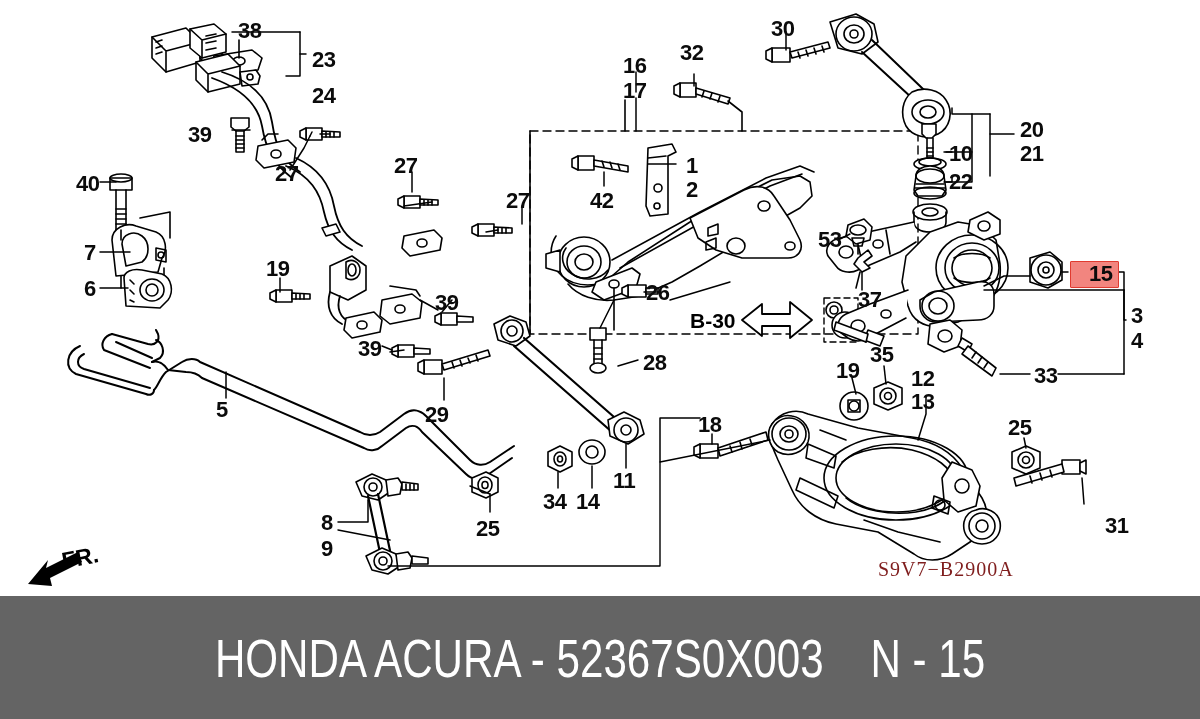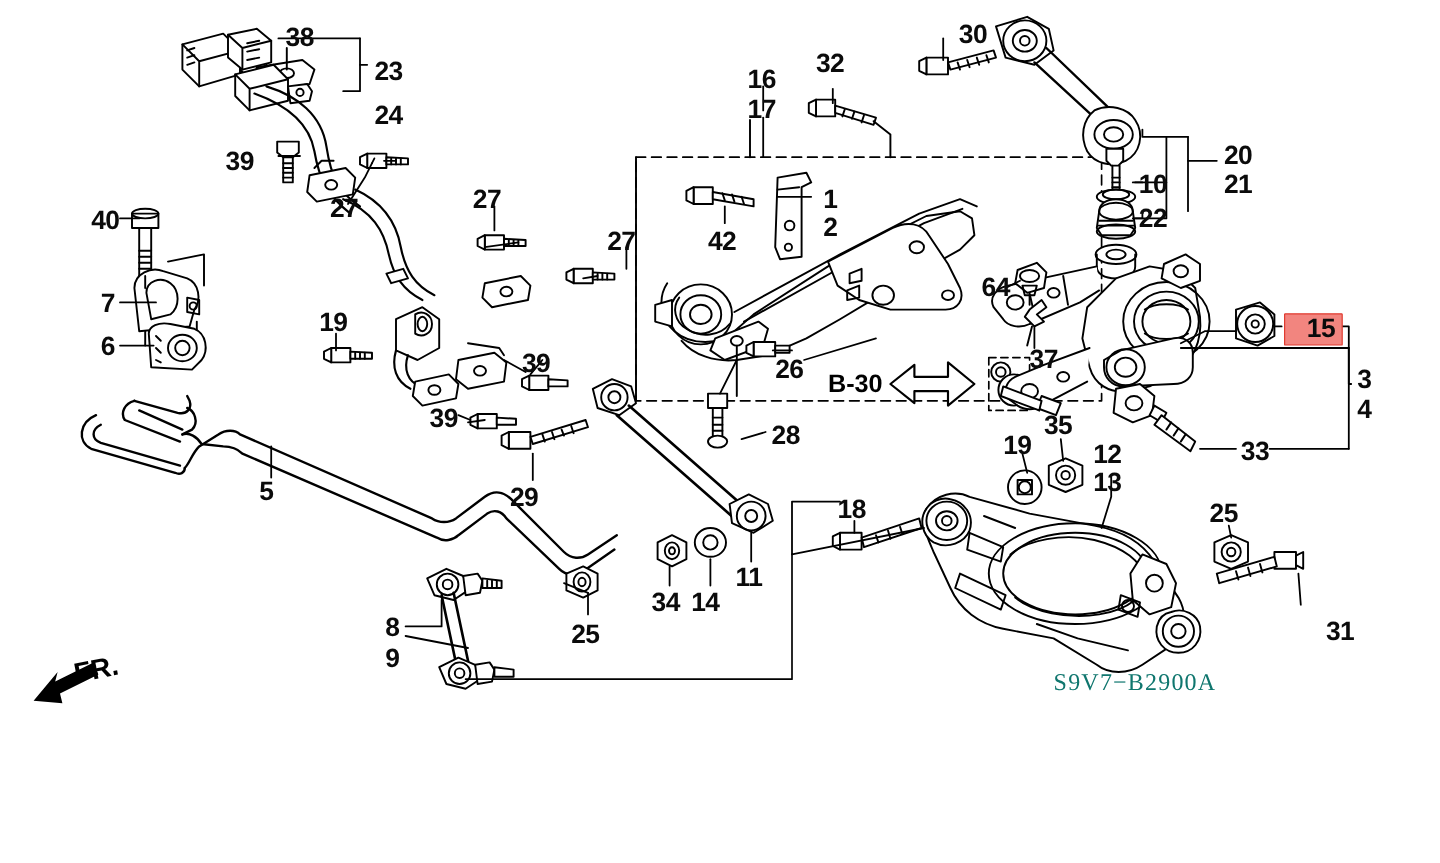--- a/index.html
+++ b/index.html
@@ -7,21 +7,21 @@
   body{font-family:"Liberation Sans",sans-serif;}
   #page{position:relative;width:1200px;height:719px;background:#ffffff;overflow:hidden;}
   #diagram{position:absolute;left:0;top:0;width:1200px;height:596px;background:#fff;}
   #diagram svg{display:block;}
   .lbl{position:absolute;font-family:"Liberation Sans",sans-serif;font-weight:bold;
        font-size:22px;color:#0b0b0b;line-height:1;white-space:nowrap;letter-spacing:-0.5px;}
   .hl{background:#f2857f;border:1.5px solid #e03b30;padding:1px 6px 2px 18px;border-radius:1px;}
   .bref{position:absolute;font-family:"Liberation Sans",sans-serif;font-weight:bold;font-size:21px;color:#000;}
   .frtxt{position:absolute;font-family:"Liberation Sans",sans-serif;font-weight:bold;
          font-size:23px;color:#000;transform:rotate(-11deg);transform-origin:left center;}
-  .code{position:absolute;font-family:"Liberation Serif",serif;font-size:20px;color:#0f766e;
+  .code{position:absolute;font-family:"Liberation Serif",serif;font-size:20px;color:#7f1d1d;
         letter-spacing:1px;white-space:nowrap;}
   #footer{position:absolute;left:0;top:596px;width:1200px;height:123px;background:#646464;}
   #footer .ftxt{position:absolute;left:0;top:0;width:1200px;height:123px;
         display:flex;align-items:center;justify-content:center;
         color:#ffffff;font-family:"Liberation Sans",sans-serif;font-weight:normal;
         font-size:54px;letter-spacing:0px;transform:scaleX(0.78);white-space:pre;}
   .hr-top{position:absolute;left:0;top:596px;width:1200px;height:2px;background:#fff;}
 </style>
 </head>
 <body>
@@ -496,28 +496,28 @@
     <div class="lbl" style="left:476px;top:518px;">25</div>
     <div class="lbl" style="left:543px;top:491px;">34</div>
     <div class="lbl" style="left:576px;top:491px;">14</div>
     <div class="lbl" style="left:613px;top:470px;">11</div>
     <div class="lbl" style="left:623px;top:55px;">16</div>
     <div class="lbl" style="left:623px;top:80px;">17</div>
     <div class="lbl" style="left:680px;top:42px;">32</div>
     <div class="lbl" style="left:590px;top:190px;">42</div>
     <div class="lbl" style="left:686px;top:155px;">1</div>
     <div class="lbl" style="left:686px;top:179px;">2</div>
-    <div class="lbl" style="left:646px;top:297px;">26</div>
+    <div class="lbl" style="left:646px;top:282px;">26</div>
     <div class="lbl" style="left:643px;top:352px;">28</div>
-    <div class="lbl" style="left:771px;top:18px;margin-left:28px;">30</div>
+    <div class="lbl" style="left:771px;top:18px;">30</div>
     <div class="lbl" style="left:1020px;top:119px;">20</div>
     <div class="lbl" style="left:1020px;top:143px;">21</div>
     <div class="lbl" style="left:949px;top:143px;">10</div>
     <div class="lbl" style="left:949px;top:171px;">22</div>
-    <div class="lbl" style="left:818px;top:229px;">64</div>
+    <div class="lbl" style="left:818px;top:229px;">53</div>
     <div class="lbl" style="left:846px;top:289px;margin-left:12px;">37</div>
     <div class="lbl hl" style="left:1070px;top:261px;">15</div>
     <div class="lbl" style="left:1131px;top:305px;">3</div>
     <div class="lbl" style="left:1131px;top:330px;">4</div>
     <div class="lbl" style="left:1034px;top:365px;">33</div>
     <div class="lbl" style="left:836px;top:360px;">19</div>
     <div class="lbl" style="left:870px;top:344px;">35</div>
     <div class="lbl" style="left:911px;top:368px;">12</div>
     <div class="lbl" style="left:911px;top:391px;">13</div>
     <div class="lbl" style="left:698px;top:414px;">18</div>
@@ -529,14 +529,17 @@
     <svg style="position:absolute;left:26px;top:548px;" width="60" height="40">
       <polygon points="2,36 22,12 20,20 52,4 56,14 24,30 26,38" fill="#000"></polygon>
     </svg>
     <div class="frtxt" style="left:62px;top:548px;">FR.</div>
 
     <div class="code" style="left:878px;top:558px;">S9V7−B2900A</div>
   </div>
 
   <div class="hr-top"></div>
 
+  <div id="footer">
+    <div class="ftxt">HONDA ACURA - 52367S0X003    N - 15</div>
+  </div>
 
 </div>
 
 </body></html>

